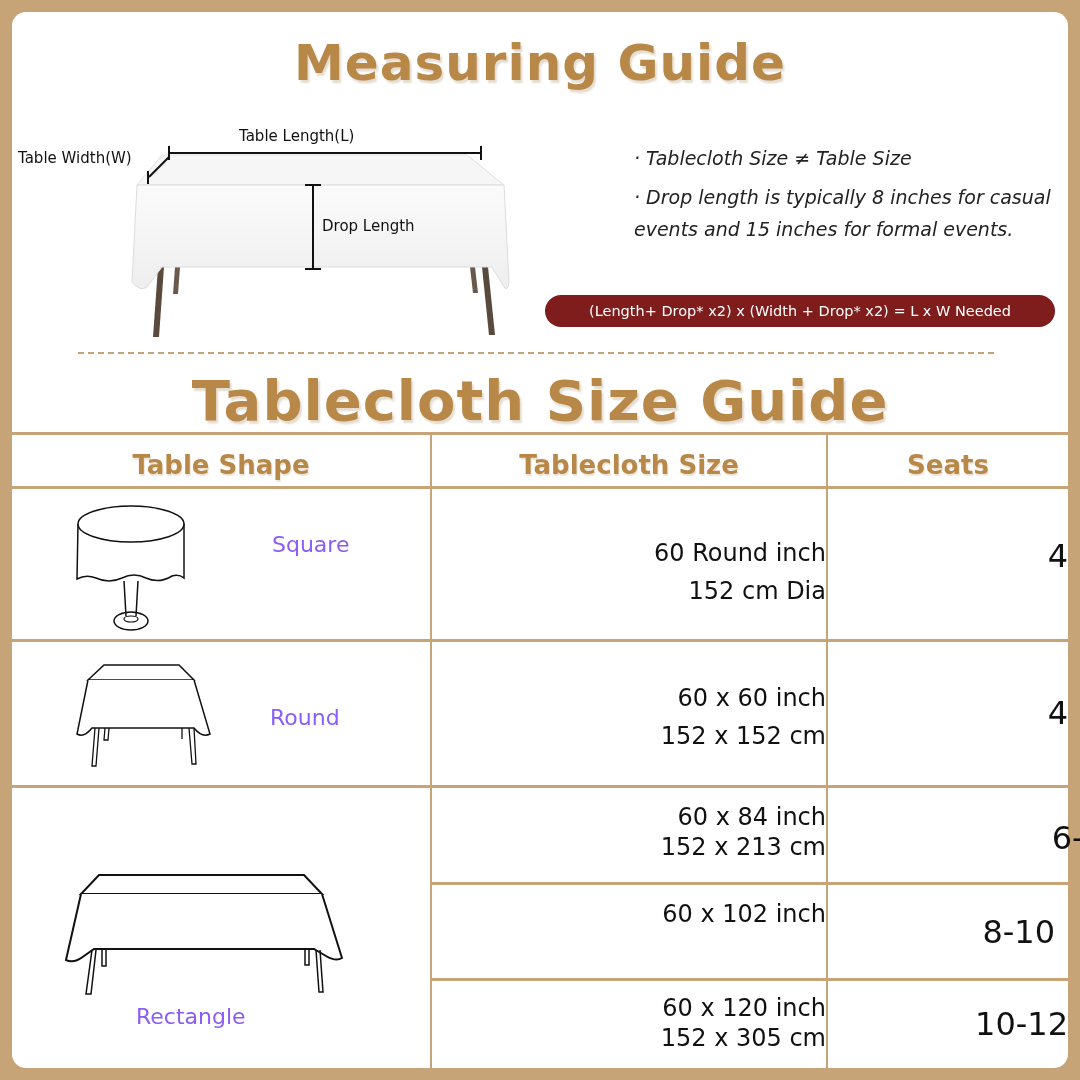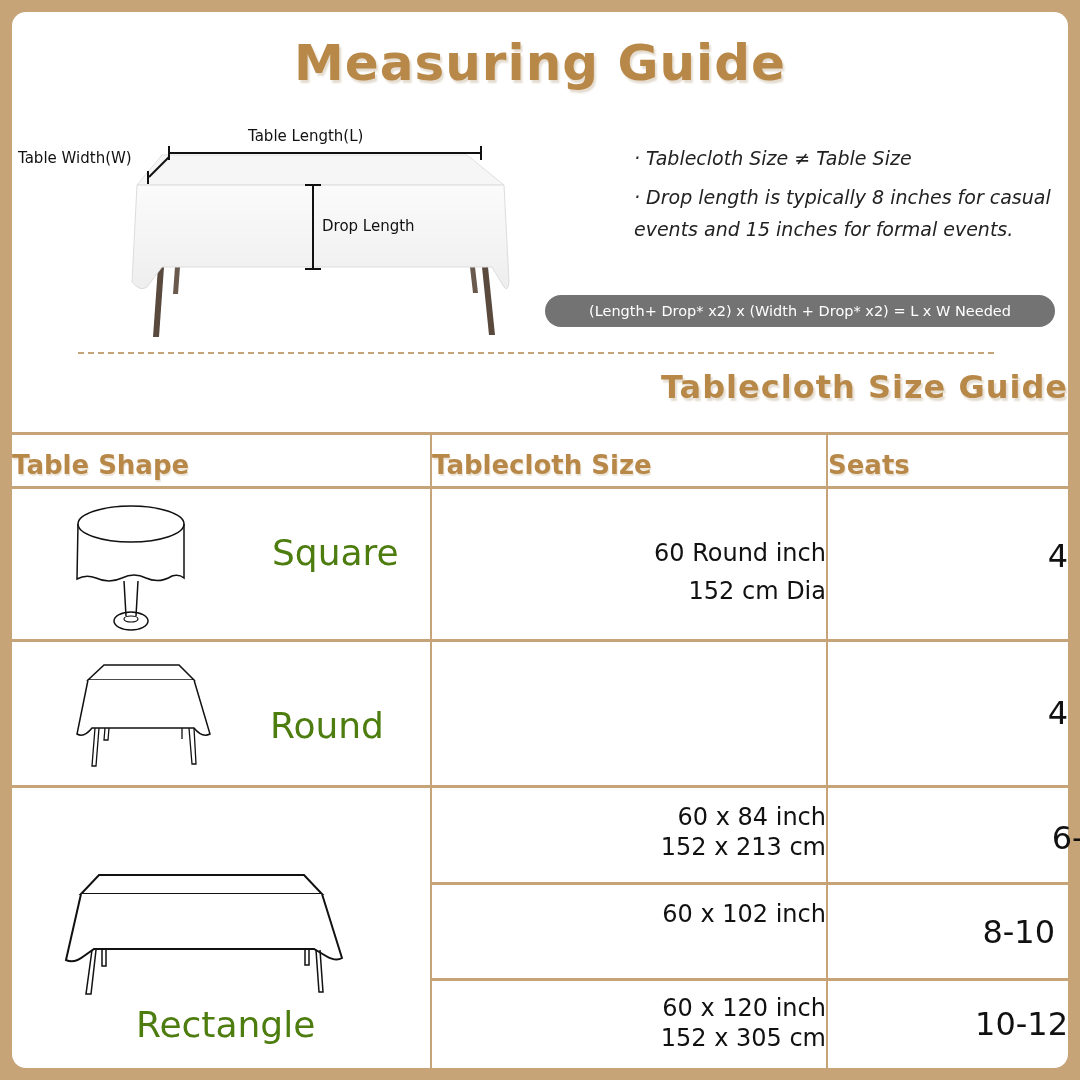--- a/index.html
+++ b/index.html
@@ -20,63 +20,63 @@
     position: absolute;
     left: 0; width: 1056px;
     text-align: center;
     color: #b88848;
     font-family: "DejaVu Sans", sans-serif;
     font-weight: bold;
     text-shadow: 2px 3px 2px #e4dcd0, -1px -1px 0 #fff;
     letter-spacing: 1px;
   }
   .title.t1 { top: 22px; font-size: 50px; }
-  .title.t2 { top: 356px; font-size: 32px; text-align: right; }
+  .title.t2 { top: 356px; font-size: 56px; }
 
   
   .diagram { position: absolute; left: 0; top: 95px; width: 560px; height: 240px; }
   .lbl { position: absolute; font-size: 15px; color: #111; }
   .lbl.width { left: 6px; top: 42px; }
-  .lbl.length { left: 236px; top: 20px; text-align: center; }
+  .lbl.length { left: 227px; top: 20px; text-align: center; }
   .lbl.drop { left: 310px; top: 110px; }
 
   .notes { position: absolute; left: 622px; top: 130px; width: 420px; color: #222; font-size: 19px; line-height: 32px; }
   .notes p { margin-bottom: 7px; font-style: italic; }
 
   .formula {
     position: absolute;
     left: 533px; top: 283px;
     width: 510px; height: 32px;
-    background: #737373;
+    background: #7f1d1d;
     border-radius: 16px;
     color: #fff;
     font-size: 14.5px;
     text-align: center;
     line-height: 32px;
   }
   .divider {
     position: absolute;
     left: 66px; top: 340px; width: 916px;
     border-top: 2px dashed #c6a478;
   }
   .hline { position: absolute; left: 0; width: 1056px; height: 3px; background: #c6a478; }
   .vline { position: absolute; width: 2px; background: #c6a478; }
 
   .hdr {
     position: absolute;
     top: 428px; height: 50px;
     color: #b88848;
     font-size: 26px;
     font-weight: bold;
-    text-align: left;
+    text-align: center;
     line-height: 50px;
     text-shadow: 1px 2px 1px #ece4d8;
   }
   .cell { position: absolute; color: #111; text-align: right; }
-  .shape-label { position: absolute; font-size: 36px; color: #4d7c0f; }
+  .shape-label { position: absolute; font-size: 22px; color: #8b5cf6; }
   .size { font-size: 24px; line-height: 38px; }
   .size.tight { line-height: 30px; }
   .seats { font-size: 32px; }
   .icon { position: absolute; }
 </style>
 </head>
 <body>
 
 <div class="page">
 
@@ -153,20 +153,24 @@
     <div style="margin-left:-36px">152 cm Dia</div>
   </div>
   <div class="cell seats" style="left:816px;width:240px;top:525px">4</div>
 
   <svg class="icon" style="left:62px;top:650px" width="150" height="110">
     <path d="M30,3 L105,3 L120,18 L14,18 Z" fill="#fff" stroke="#111" stroke-width="1.5"></path>
     <path d="M14,18 L3,72 Q10,76 18,66 L120,66 Q128,76 136,72 L120,18" fill="#fff" stroke="#111" stroke-width="1.5"></path>
     <path d="M21,66 L18,104 L22,104 L25,66 M31,66 L30,78 L34,78 L35,66 M108,66 L108,77 M115,66 L118,102 L122,102 L120,66" stroke="#111" stroke-width="1.3" fill="none"></path>
   </svg>
   <div class="shape-label" style="left:258px;top:693px">Round</div>
+  <div class="cell size" style="left:420px;width:394px;top:667px">
+    <div>60 x 60 inch</div>
+    <div style="margin-left:-14px">152 x 152 cm</div>
+  </div>
   <div class="cell seats" style="left:816px;width:240px;top:682px">4</div>
 
   <svg class="icon" style="left:52px;top:860px" width="290" height="125">
     <path d="M35,3 L240,3 L258,22 L17,22 Z" fill="#fff" stroke="#111" stroke-width="2"></path>
     <path d="M17,22 L2,88 Q10,92 20,84 L30,77 L250,77 L262,84 Q272,90 278,86 L258,22" fill="#fff" stroke="#111" stroke-width="2"></path>
     <path d="M28,78 L22,122 L27,122 L32,78 M38,78 L38,94 L42,94 L42,78 M241,78 L241,93 L245,93 L245,78 M252,78 L255,120 L259,120 L256,78" stroke="#111" stroke-width="1.5" fill="none"></path>
   </svg>
   <div class="shape-label" style="left:124px;top:992px">Rectangle</div>
 
   <div class="cell size tight" style="left:420px;width:394px;top:790px">

